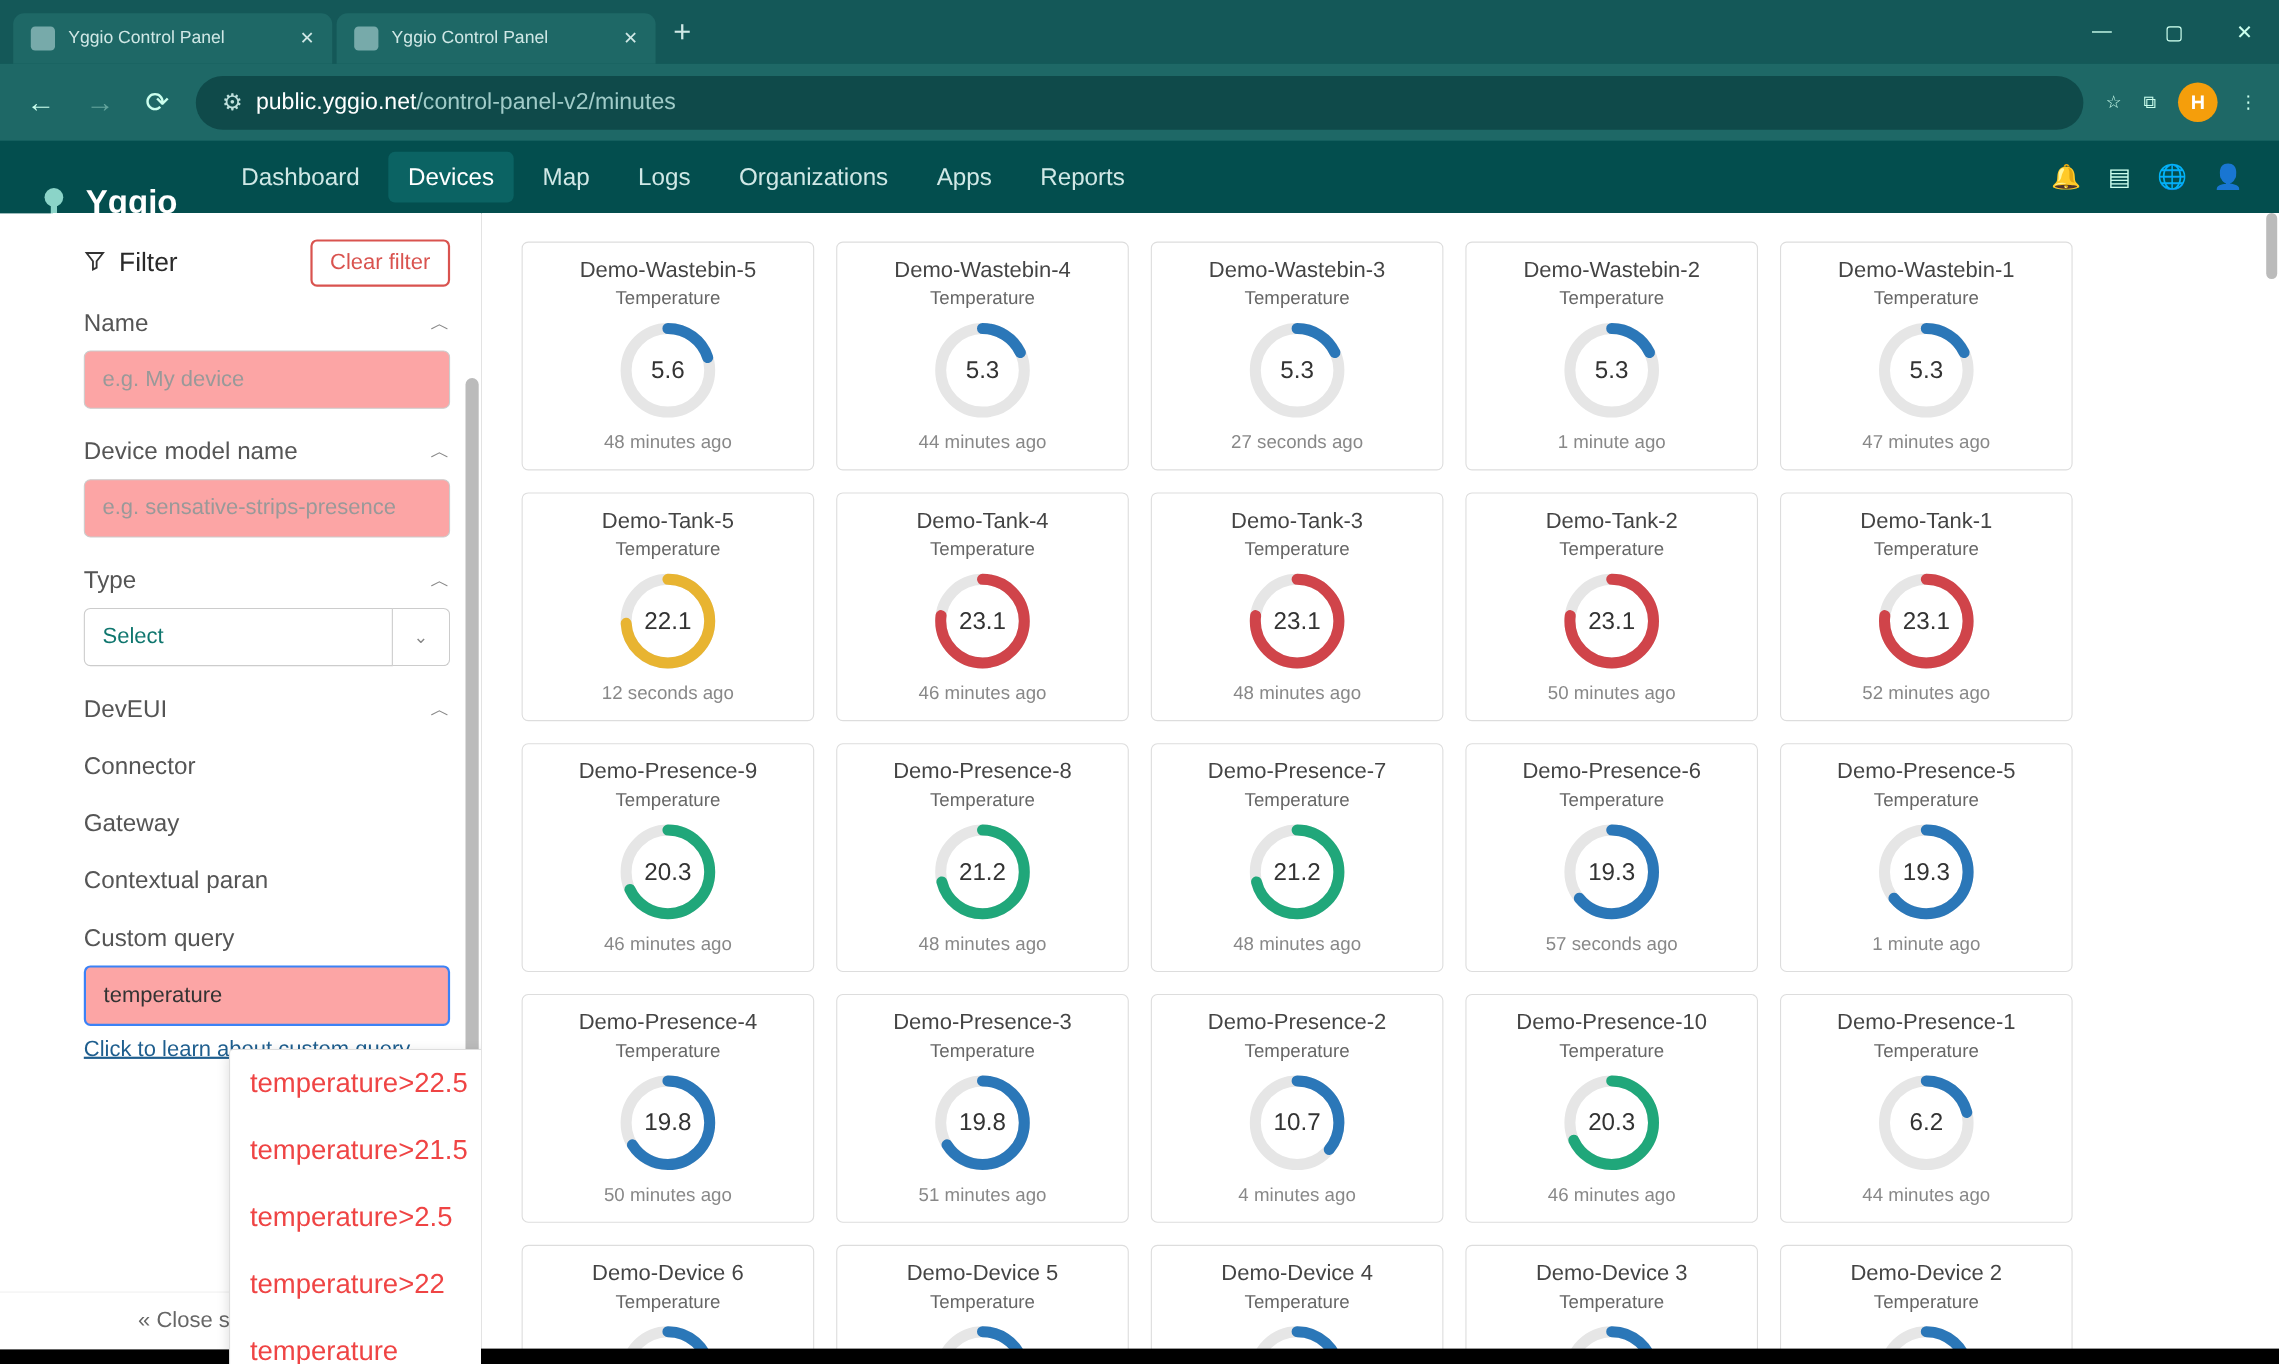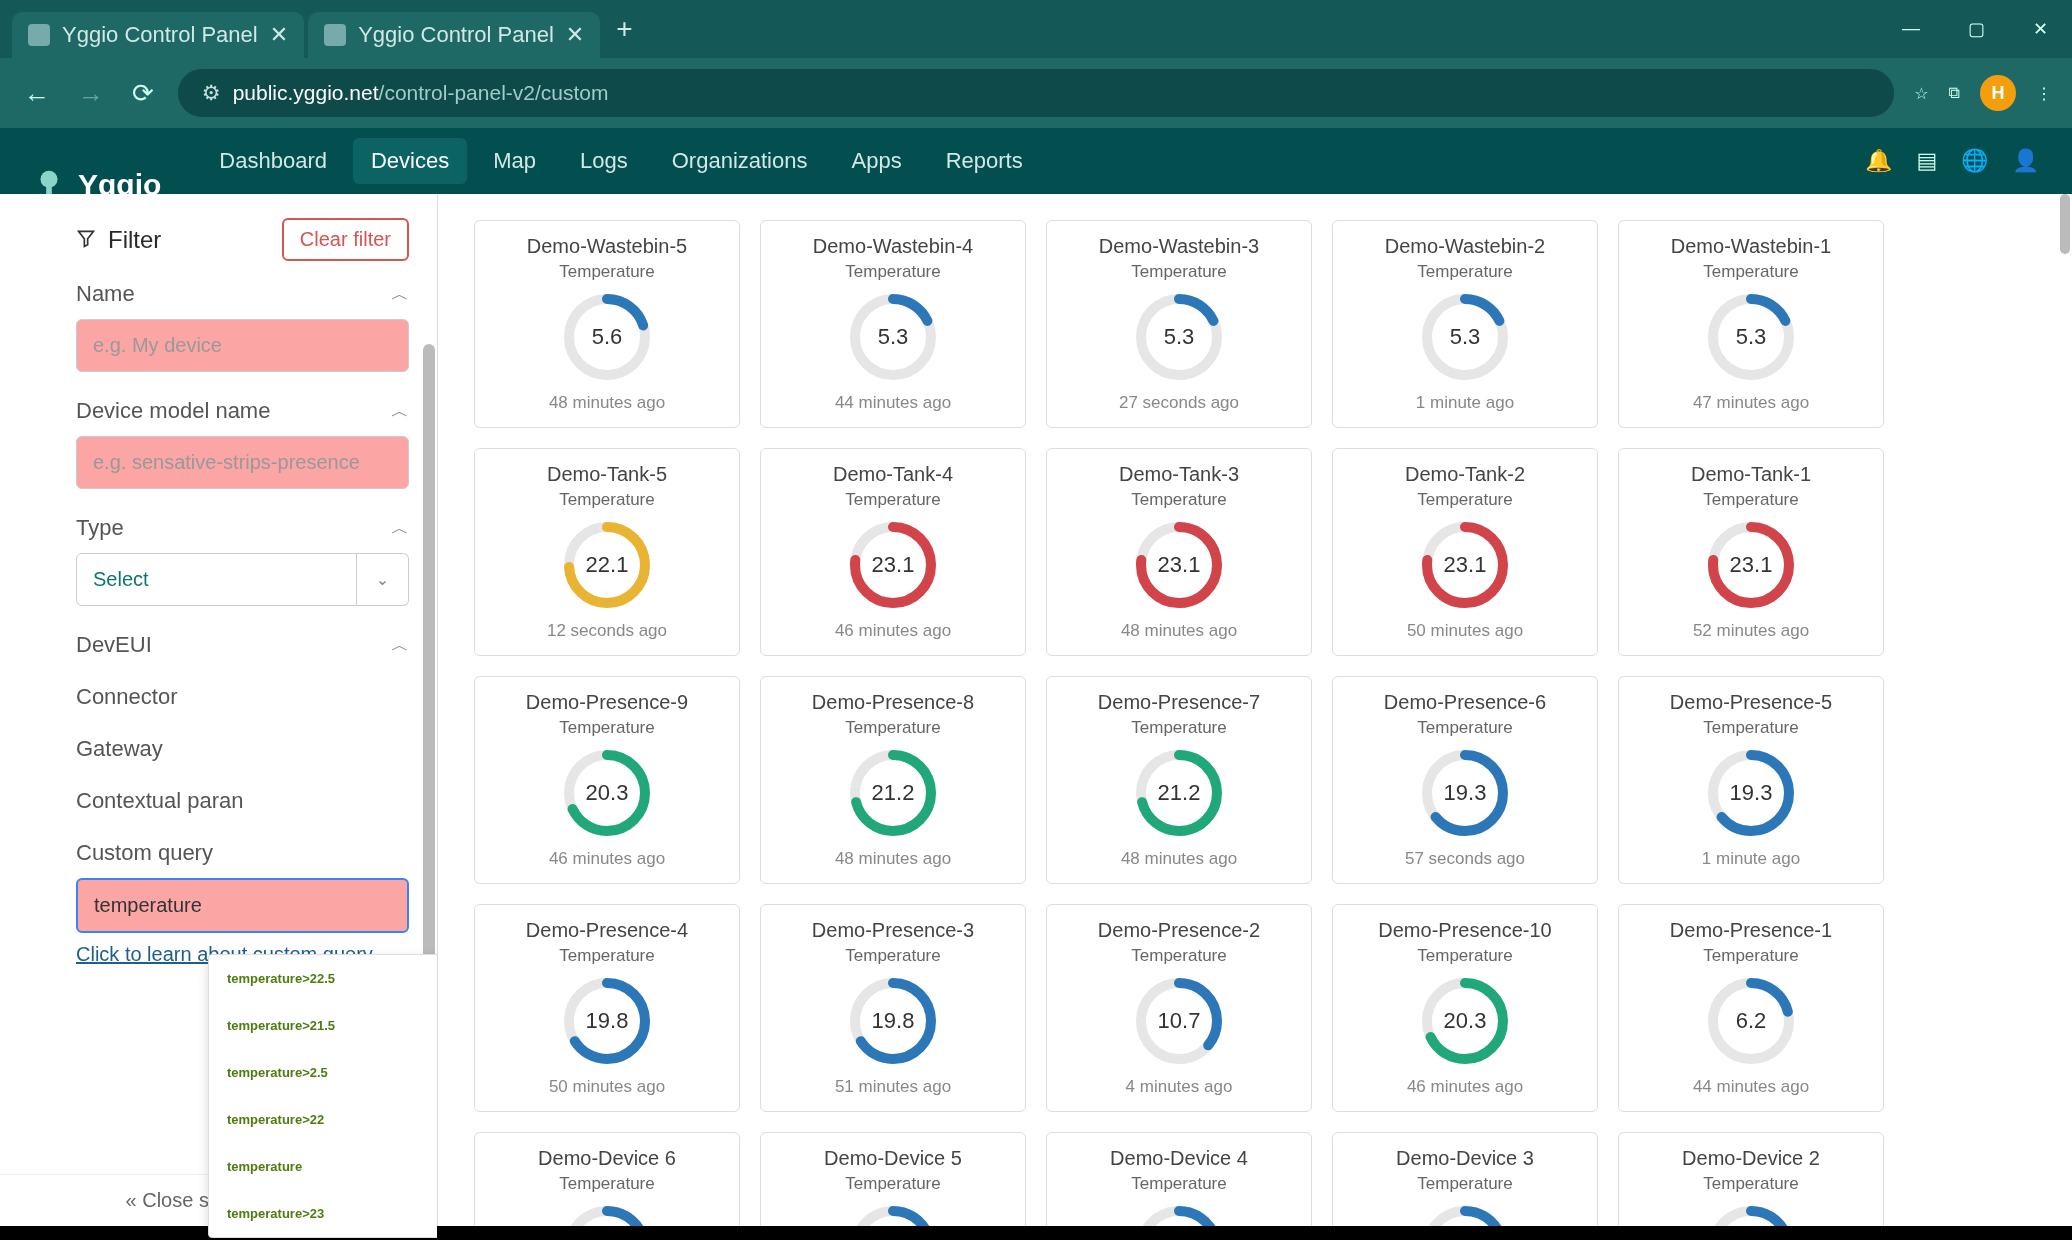--- a/index.html
+++ b/index.html
@@ -1,20 +1,20 @@
 <!DOCTYPE html>
 <html><head>
 <meta charset="utf-8">
 <style>
 * { box-sizing: border-box; margin: 0; padding: 0; }
 body { font-family: -apple-system, BlinkMacSystemFont, 'Segoe UI', sans-serif; background: #0a5a5a; width: 2072px; height: 1240px; overflow: hidden; }
 
 
 .browser-top { background: #145858; height: 58px; display: flex; align-items: center; padding: 0 12px; }
-.tab { display: flex; align-items: center; background: #1e6866; border-radius: 10px 10px 0 0; padding: 10px 16px; margin-right: 4px; color: #d0e8e6; font-size: 22px; gap: 12px; height: 46px; margin-top: 12px; min-width: 290px; }
+.tab { display: flex; align-items: center; background: #1e6866; border-radius: 10px 10px 0 0; padding: 10px 16px; margin-right: 4px; color: #d0e8e6; font-size: 16px; gap: 12px; height: 46px; margin-top: 12px; min-width: 290px; }
 .tab.active { background: #1e6866; }
 .tab-favicon { width: 22px; height: 22px; background: #7aa; border-radius: 4px; }
 .tab-close { margin-left: auto; cursor: pointer; }
 .new-tab { color: #d0e8e6; font-size: 28px; padding: 0 12px; cursor: pointer; }
 .window-controls { margin-left: auto; display: flex; gap: 24px; color: #cfe; font-size: 18px; }
 .window-controls span { cursor: pointer; padding: 8px 12px; }
 
 .address-bar { background: #1e6866; height: 70px; display: flex; align-items: center; padding: 0 20px; gap: 20px; }
 .nav-btn { color: #cfe; font-size: 26px; cursor: pointer; padding: 4px; }
 .nav-btn.disabled { opacity: 0.4; }
@@ -50,21 +50,21 @@
 .chevron { color: #888; font-size: 18px; }
 .text-input { width: 100%; padding: 14px 16px; border: 1px solid #ccc; border-radius: 6px; font-size: 20px; background: #fca5a5; color: #333; }
 .text-input::placeholder { color: #999; }
 .select { display: flex; width: 100%; }
 .select-main { flex: 1; padding: 14px 16px; border: 1px solid #ccc; border-radius: 6px 0 0 6px; font-size: 20px; color: #0f766e; }
 .select-btn { width: 52px; border: 1px solid #ccc; border-left: none; border-radius: 0 6px 6px 0; display: flex; align-items: center; justify-content: center; color: #888; cursor: pointer; }
 .custom-query-input { border: 2px solid #3b82f6; }
 .link { color: #1e5e8e; text-decoration: underline; font-size: 20px; cursor: pointer; }
 
 .autocomplete { position: absolute; left: 160px; width: 250px; background: #fff; border: 1px solid #ddd; box-shadow: 0 4px 12px rgba(0,0,0,0.15); border-radius: 4px; z-index: 100; }
-.ac-item { padding: 16px 18px; font-size: 13px; font-weight: 700; color: #4d7c0f; cursor: pointer; }
+.ac-item { padding: 16px 18px; font-size: 25px; font-weight: 400; color: #ef4444; cursor: pointer; }
 
 .close-sidebar { position: absolute; bottom: 0; left: 0; right: 0; padding: 14px; text-align: center; color: #666; font-size: 20px; border-top: 1px solid #eee; background: #fff; cursor: pointer; }
 
 
 .content { flex: 1; overflow-y: auto; padding: 26px 36px; background: #fff; position: relative; }
 .grid { display: grid; grid-template-columns: repeat(5, 266px); gap: 20px; }
 .card { border: 1px solid #ddd; border-radius: 6px; padding: 14px 10px; display: flex; flex-direction: column; align-items: center; background: #fff; cursor: pointer; height: 208px; }
 .card-title { font-size: 20px; color: #444; margin-bottom: 4px; }
 .card-sub { font-size: 17px; color: #666; margin-bottom: 2px; }
 .gauge { position: relative; width: 94px; height: 94px; margin: 6px 0; }
@@ -98,21 +98,21 @@
     <span>✕</span>
   </div>
 </div>
 
 <div class="address-bar">
   <span class="nav-btn">←</span>
   <span class="nav-btn disabled">→</span>
   <span class="nav-btn">⟳</span>
   <div class="url-field">
     <span>⚙</span>
-    <span><span class="url-host">public.yggio.net</span><span class="url-path">/control-panel-v2/custom</span></span>
+    <span><span class="url-host">public.yggio.net</span><span class="url-path">/control-panel-v2/minutes</span></span>
   </div>
   <div class="addr-right">
     <span>☆</span>
     <span>⧉</span>
     <span class="avatar-circle">H</span>
     <span>⋮</span>
   </div>
 </div>
 
 <div class="app-nav">

